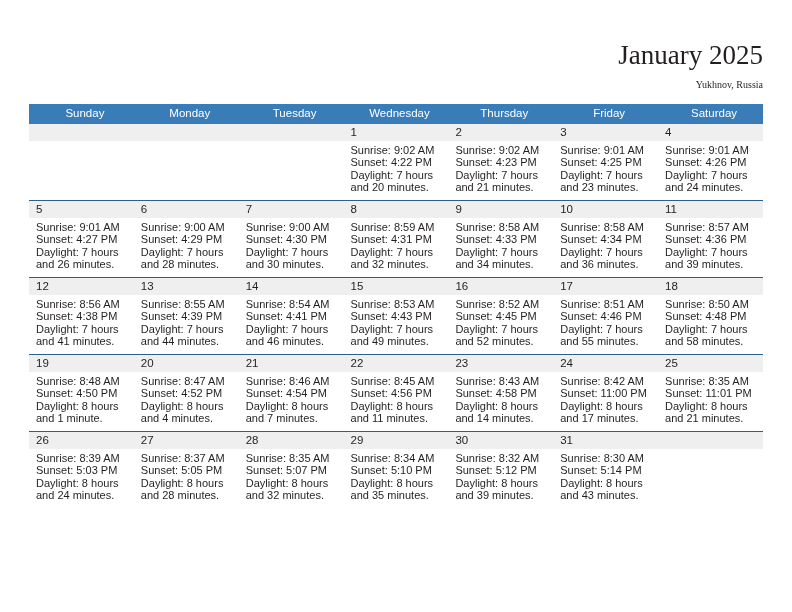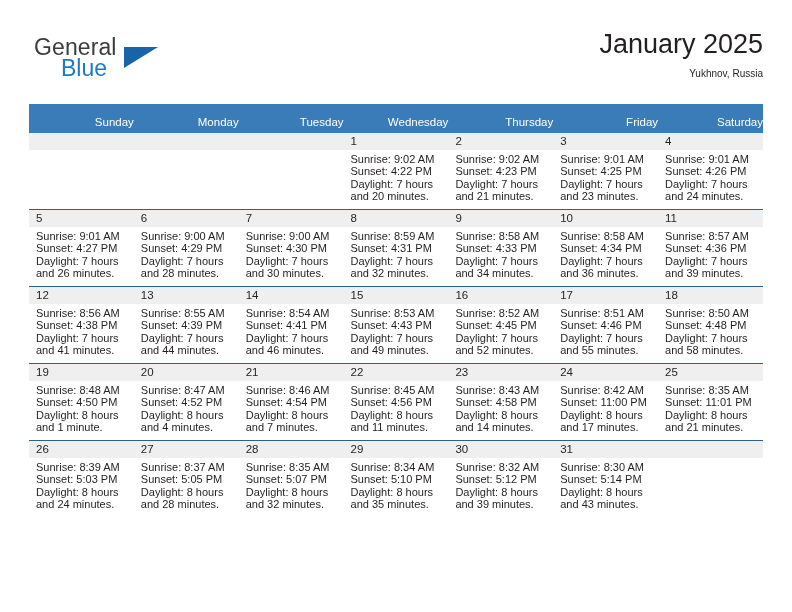--- a/index.html
+++ b/index.html
@@ -61,22 +61,23 @@
     top: 13px;
     width: 0;
     height: 0;
     border-left: 34px solid #1764a8;
     border-bottom: 21px solid transparent;
   }
 
   .title-block {
     position: absolute;
     right: 0;
-    top: 0;
+    top: 11px;
     text-align: right;
+    font-family: Liberation Serif, serif;
   }
   .cal-title {
     font-size: 27px;
     color: #231f20;
     line-height: 32px;
     white-space: nowrap;
   }
   .cal-subtitle {
     font-size: 10px;
     color: #231f20;
@@ -92,22 +93,22 @@
     top: 104px;
     width: 734px;
     border-collapse: collapse;
     table-layout: fixed;
   }
   .calendar th {
     background: #3a7cb8;
     color: #ffffff;
     font-weight: normal;
     font-size: 11.5px;
-    text-align: right;
-    padding: 11px 0 5px 7px;
+    text-align: center;
+    padding: 2px 0 5px 7px;
     height: 13px;
     border: none;
   }
   .calendar td {
     vertical-align: top;
     padding: 0;
     border: none;
     border-top: 1.6px solid #2e5f87;
     height: 76px;
   }
@@ -136,25 +137,20 @@
   }
   .cell-empty .cell-body { visibility: hidden; }
 </style>
 </head>
 <body>
 
 <div class="page">
 
   <div class="header">
 
-    <div class="brand">
-      <span class="brand-general">General</span>
-      <span class="brand-tri"></span>
-      <span class="brand-blue">Blue</span>
-    </div>
 
     <div class="title-block">
       <div class="cal-title">January 2025</div>
       <div class="cal-subtitle">Yukhnov, Russia</div>
     </div>
 
   </div>
 
   <table class="calendar">
     <thead>

